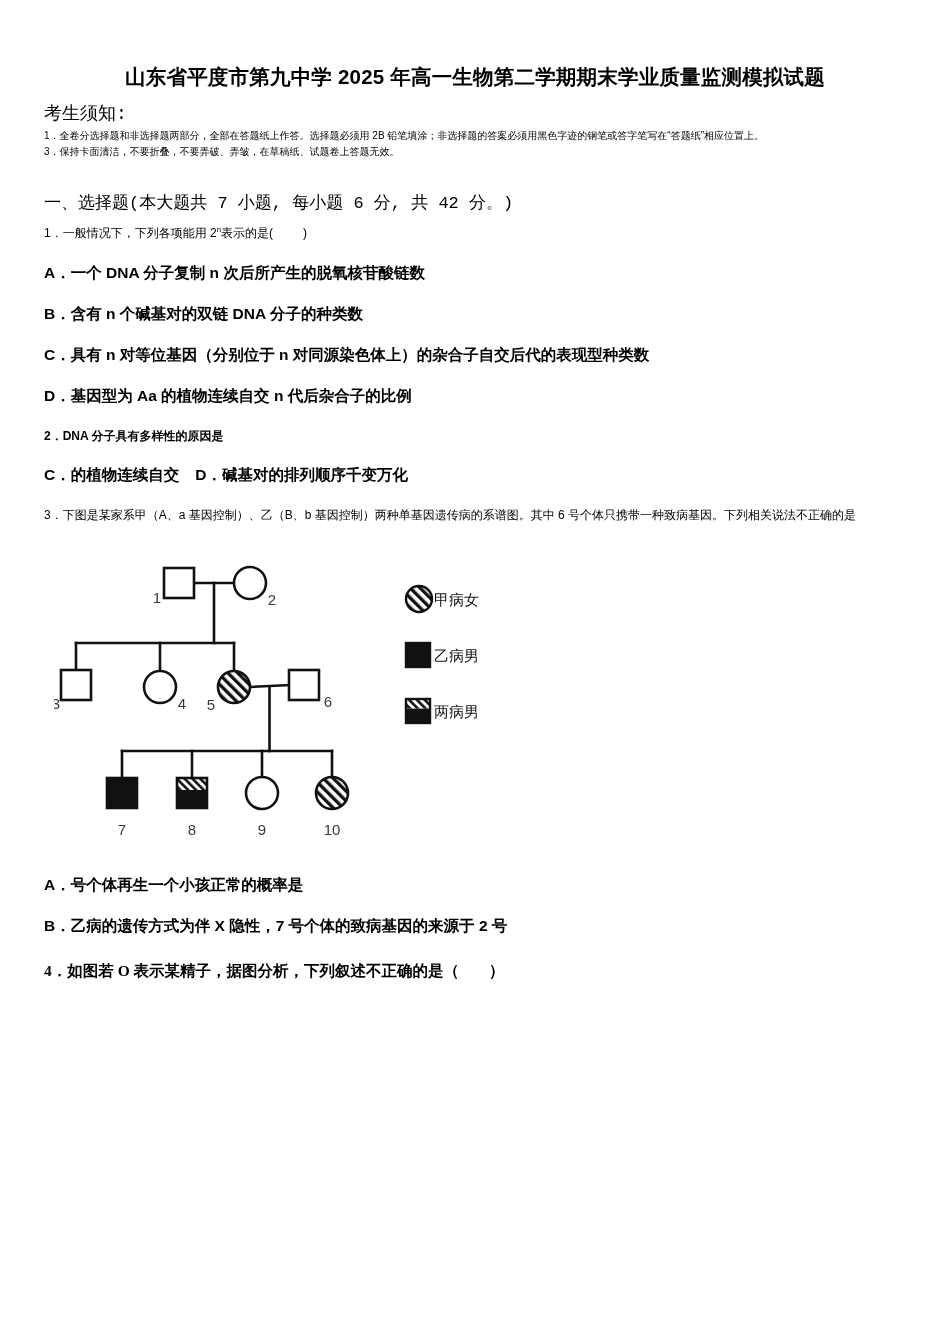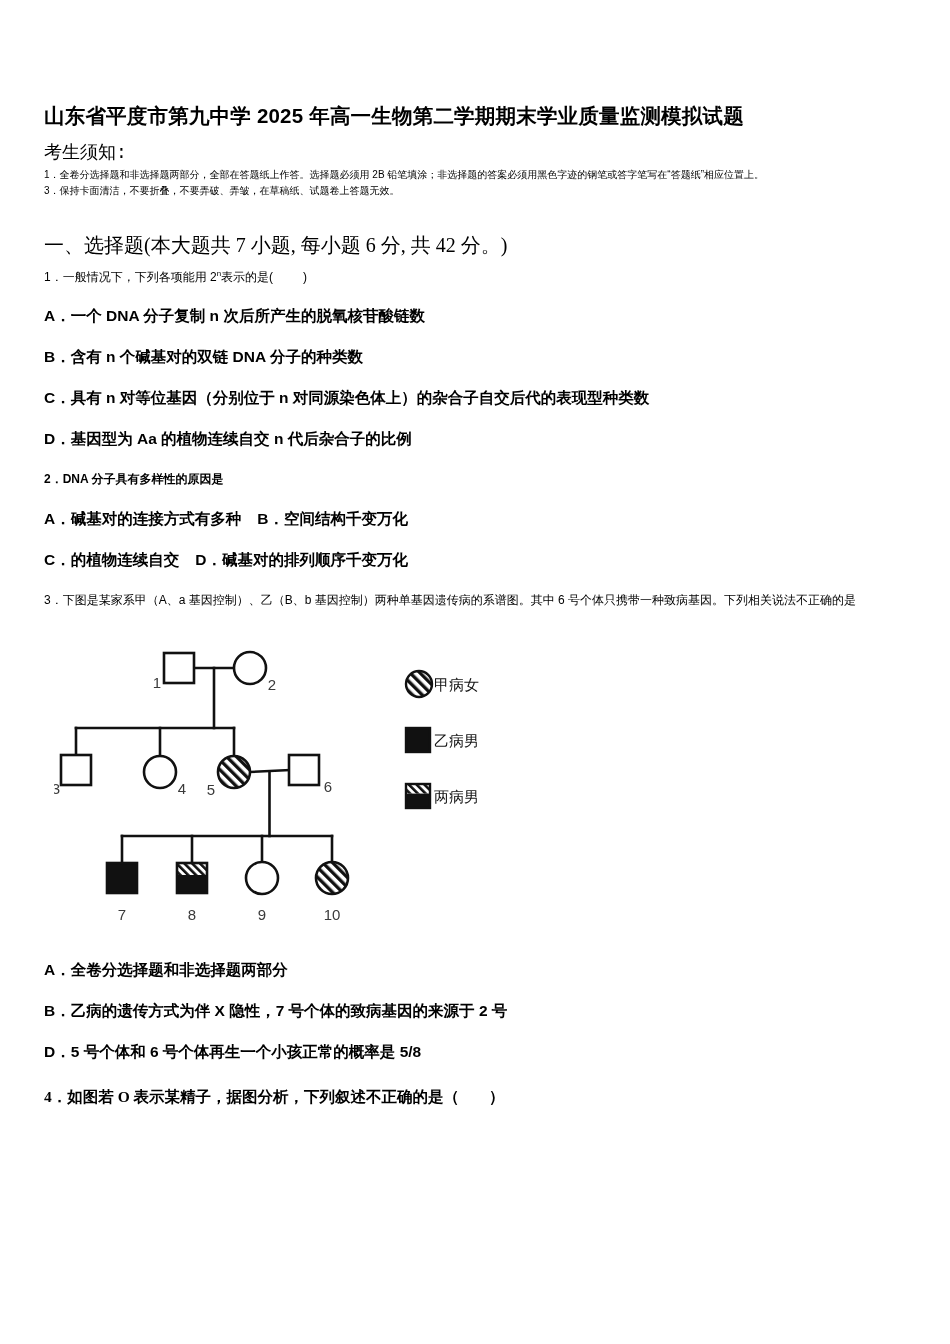--- a/index.html
+++ b/index.html
@@ -19,46 +19,46 @@
     width: 950px;
     height: 1344px;
     padding: 0;
     box-sizing: border-box;
     position: relative;
   }
   .inner {
     margin: 0 44px;
   }
   .doc-title {
-    text-align: left;
+    text-align: center;
     font-size: 20.5px;
     font-weight: bold;
     letter-spacing: 0.2px;
     margin: 0;
-    padding-top: 104px;
+    padding-top: 65px;
     line-height: 1.2;
     font-family: "Liberation Sans", "DejaVu Sans", sans-serif;
   }
   .notice-head {
     font-size: 18px;
     margin-top: 11px;
     line-height: 1.5;
     font-family: Liberation Mono, monospace;
   }
   .notice-line {
     font-size: 10px;
     line-height: 1.62;
     text-align: justify;
     font-family: "Liberation Sans", "DejaVu Sans", sans-serif;
   }
   .section-head {
-    font-size: 20px;
+    font-size: 17px;
     margin-top: 30px;
     line-height: 1.6;
-    font-family: Liberation Serif, serif;
+    font-family: Liberation Mono, monospace;
   }
   .q-stem {
     font-size: 12px;
     line-height: 1.7;
     margin-top: 6px;
     text-align: justify;
     font-family: "Liberation Sans", "DejaVu Sans", sans-serif;
   }
   .q-stem.bold-stem {
     font-weight: bold;
@@ -123,23 +123,20 @@
     <div class="q-stem">
       <span>1．</span><span>一般情况下，下列各项能用 2</span><span class="sup">n</span><span>表示的是(</span><span class="paren-space"></span><span>)</span>
     </div>
     <div class="opt">A．一个 DNA 分子复制 n 次后所产生的脱氧核苷酸链数</div>
     <div class="opt">B．含有 n 个碱基对的双链 DNA 分子的种类数</div>
     <div class="opt">C．具有 n 对等位基因（分别位于 n 对同源染色体上）的杂合子自交后代的表现型种类数</div>
     <div class="opt">D．基因型为 Aa 的植物连续自交 n 代后杂合子的比例</div>
 
     <div class="q-stem bold-stem" style="margin-top:18px;">
       <span>2．</span><span>DNA 分子具有多样性的原因是</span>
-    </div>
-    <div class="opt">
-      <span>A．碱基对的连接方式有多种</span><span class="gap"></span><span>B．空间结构千变万化</span>
     </div>
     <div class="opt">
       <span>C．的植物连续自交</span><span class="gap"></span><span>D．碱基对的排列顺序千变万化</span>
     </div>
 
     <div class="q-stem" style="margin-top:18px;">
       <span>3．</span><span>下图是某家系甲（A、a 基因控制）、乙（B、b 基因控制）两种单基因遗传病的系谱图。其中 6 号个体只携带一种致病基因。下列相关说法不正确的是</span>
     </div>
 
     <div class="pedigree-wrap">
@@ -226,27 +223,24 @@
               <rect x="352" y="158" width="24" height="9.600000000000001" fill="url(#hatchPatternSm)" stroke="none"></rect>
               <rect x="352" y="167.6" width="24" height="14.399999999999999" fill="#111" stroke="none"></rect>
               <rect x="352" y="158" width="24" height="24" fill="none" stroke="#111" stroke-width="2.4"></rect>
               <text x="380" y="176" class="legend-text">两病男</text>
             </g>
           </g>
       </svg>
     </div>
 
     <div class="opt" style="margin-top:22px;">
-      <span>A．</span><span>全卷分选择题和非选择题两部分</span>
+      <span>A．</span><span>号个体再生一个小孩正常的概率是</span>
     </div>
     <div class="opt">
       <span>B．</span><span>乙病的遗传方式为伴 X 隐性，7 号个体的致病基因的来源于 2 号</span>
     </div>
-    <div class="opt">
-      <span>D．</span><span>5 号个体和 6 号个体再生一个小孩正常的概率是 5/8</span>
-    </div>
 
     <div class="q4">
       <span>4．</span><span>如图若 O 表示某精子，据图分析，下列叙述不正确的是（</span><span class="paren-space"></span><span>）</span>
     </div>
 
   </div>
 </div>
 
 </body></html>

